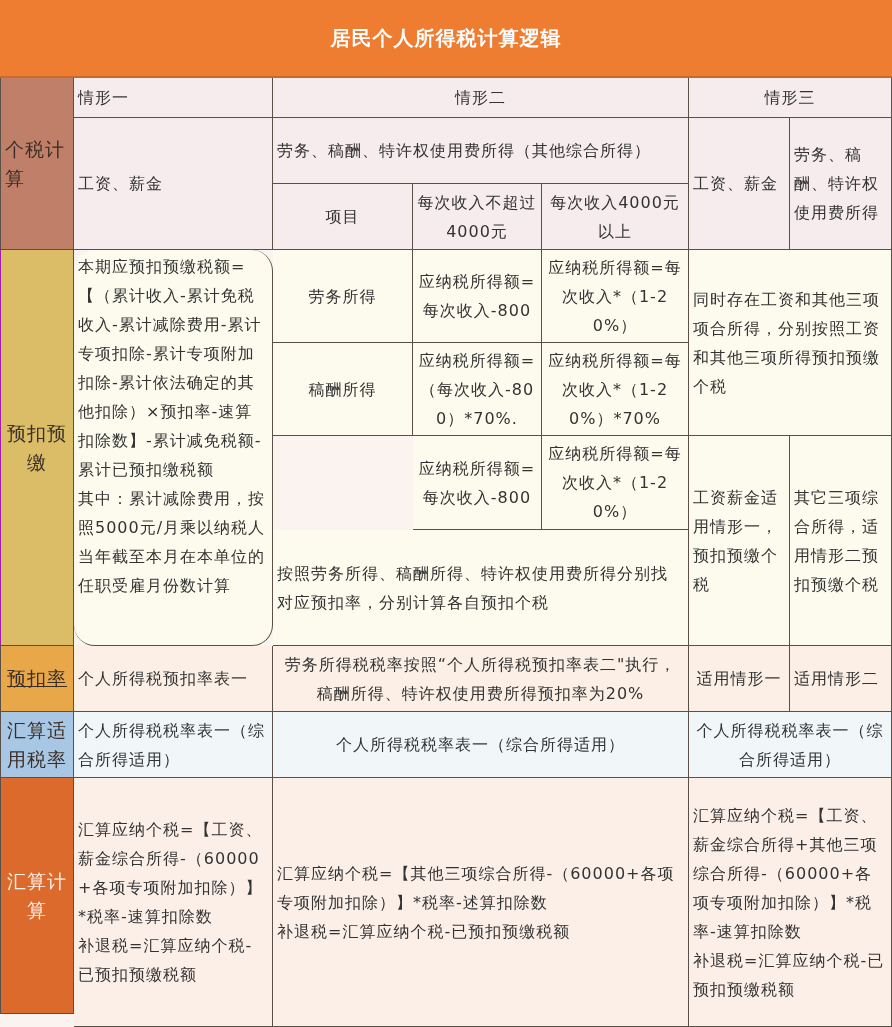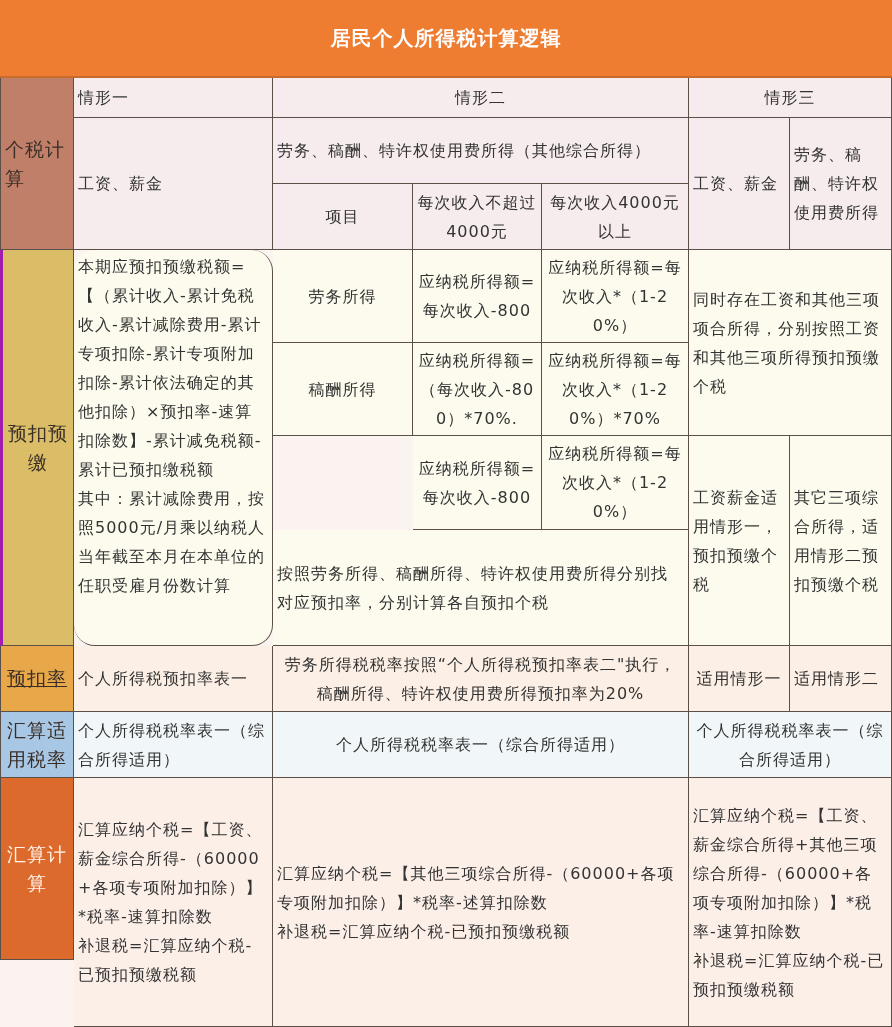--- a/index.html
+++ b/index.html
@@ -53,21 +53,21 @@
   <div class="cell bg-pink center" style="left:689px;top:78px;width:203px;height:40px;">情形三</div>
 
   <div class="cell bg-pink left" style="left:74px;top:118px;width:199px;height:132px;">工资、薪金</div>
   <div class="cell bg-pink left" style="left:273px;top:118px;width:416px;height:66px;"><span class="text">劳务、稿酬、特许权使用费所得（其他综合所得）</span></div>
   <div class="cell bg-pink center" style="left:273px;top:184px;width:140px;height:66px;">项目</div>
   <div class="cell bg-pink center" style="left:413px;top:184px;width:129px;height:66px;"><span class="text">每次收入不超过4000元</span></div>
   <div class="cell bg-pink center" style="left:542px;top:184px;width:147px;height:66px;"><span class="text">每次收入4000元以上</span></div>
   <div class="cell bg-pink left" style="left:689px;top:118px;width:101px;height:132px;"><span class="text">工资、薪金</span></div>
   <div class="cell bg-pink left" style="left:790px;top:118px;width:102px;height:132px;"><span class="text">劳务、稿酬、特许权使用费所得</span></div>
 
-  <div class="cell rh-gold rowhead center" style="left:0;top:250px;width:74px;height:396px;border-left:3px solid #a21caf;"><span class="text">预扣预缴</span></div>
+  <div class="cell rh-gold rowhead center" style="left:0;top:250px;width:74px;height:396px;border-left:1px solid #a21caf;"><span class="text">预扣预缴</span></div>
   <div class="cell bg-cream left top" style="left:74px;top:250px;width:199px;height:396px;"><span class="text">本期应预扣预缴税额=【（累计收入-累计免税收入-累计减除费用-累计专项扣除-累计专项附加扣除-累计依法确定的其他扣除）×预扣率-速算扣除数】-累计减免税额-累计已预扣缴税额
 其中：累计减除费用，按照5000元/月乘以纳税人当年截至本月在本单位的任职受雇月份数计算</span></div>
 
   <div class="cell bg-cream center" style="left:273px;top:250px;width:140px;height:93px;">劳务所得</div>
   <div class="cell bg-cream center" style="left:413px;top:250px;width:129px;height:93px;"><span class="text">应纳税所得额=每次收入-800</span></div>
   <div class="cell bg-cream center" style="left:542px;top:250px;width:147px;height:93px;"><span class="text">应纳税所得额=每次收入*（1-20%）</span></div>
 
   <div class="cell bg-cream center" style="left:273px;top:343px;width:140px;height:93px;">稿酬所得</div>
   <div class="cell bg-cream center" style="left:413px;top:343px;width:129px;height:93px;"><span class="text">应纳税所得额=（每次收入-800）*70%.</span></div>
   <div class="cell bg-cream center" style="left:542px;top:343px;width:147px;height:93px;"><span class="text">应纳税所得额=每次收入*（1-20%）*70%</span></div>
@@ -85,20 +85,20 @@
   <div class="cell bg-peach left" style="left:74px;top:646px;width:199px;height:66px;"><span class="text">个人所得税预扣率表一</span></div>
   <div class="cell bg-peach center" style="left:273px;top:646px;width:416px;height:66px;"><span class="text">劳务所得税税率按照“个人所得税预扣率表二"执行，稿酬所得、特许权使用费所得预扣率为20%</span></div>
   <div class="cell bg-peach center" style="left:689px;top:646px;width:101px;height:66px;"><span class="text">适用情形一</span></div>
   <div class="cell bg-peach left" style="left:790px;top:646px;width:102px;height:66px;"><span class="text">适用情形二</span></div>
 
   <div class="cell rh-blue rowhead center" style="left:0;top:712px;width:74px;height:66px;border-left:1px solid #5a5047;"><span class="text">汇算适用税率</span></div>
   <div class="cell bg-blue left" style="left:74px;top:712px;width:199px;height:66px;"><span class="text">个人所得税税率表一（综合所得适用）</span></div>
   <div class="cell bg-blue center" style="left:273px;top:712px;width:416px;height:66px;"><span class="text">个人所得税税率表一（综合所得适用）</span></div>
   <div class="cell bg-blue center" style="left:689px;top:712px;width:203px;height:66px;"><span class="text">个人所得税税率表一（综合所得适用）</span></div>
 
-  <div class="cell rh-rust rowhead center" style="left:0;top:778px;width:74px;height:182px;border-left:1px solid #5a5047;color:#fff2e8;"><span class="text">汇算计算</span></div>
+  <div class="cell rh-rust rowhead center" style="left:0;top:778px;width:74px;height:236px;border-left:1px solid #5a5047;color:#fff2e8;"><span class="text">汇算计算</span></div>
   <div class="cell bg-salmon left" style="left:74px;top:778px;width:199px;height:249px;"><span class="text">汇算应纳个税=【工资、薪金综合所得-（60000+各项专项附加扣除）】*税率-速算扣除数
 补退税=汇算应纳个税-已预扣预缴税额</span></div>
   <div class="cell bg-salmon left" style="left:273px;top:778px;width:416px;height:249px;"><span class="text">汇算应纳个税=【其他三项综合所得-（60000+各项专项附加扣除）】*税率-述算扣除数
 补退税=汇算应纳个税-已预扣预缴税额</span></div>
   <div class="cell bg-salmon left" style="left:689px;top:778px;width:203px;height:249px;"><span class="text">汇算应纳个税=【工资、薪金综合所得+其他三项综合所得-（60000+各项专项附加扣除）】*税率-速算扣除数
 补退税=汇算应纳个税-已预扣预缴税额</span></div>
 </div>
 
 </body></html>

